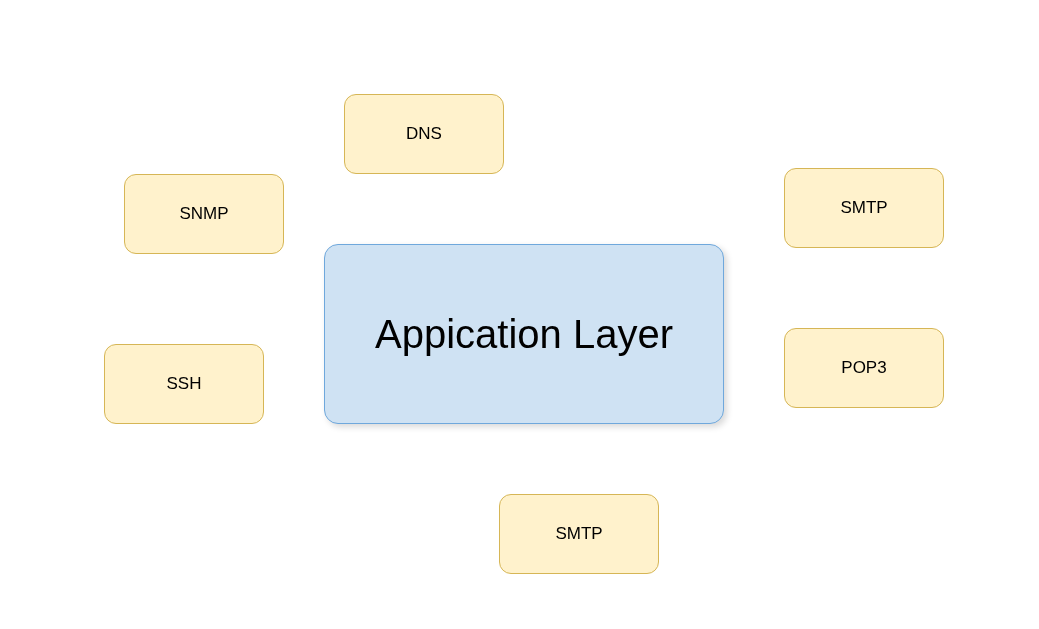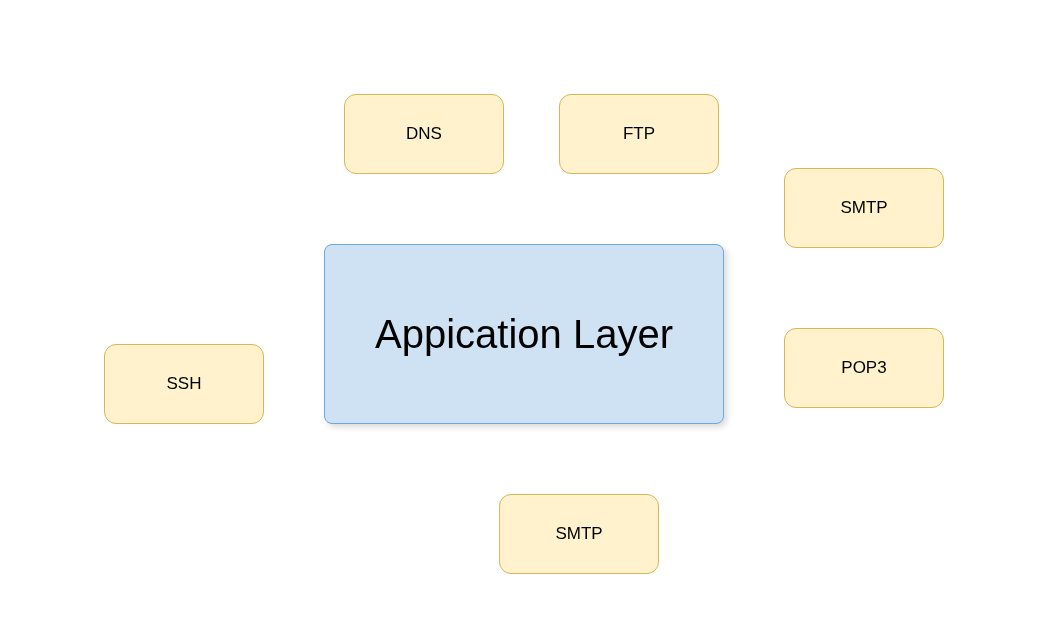--- a/index.html
+++ b/index.html
@@ -35,21 +35,21 @@
       background: #fff2cc;
       border: 1px solid #d6b656;
     }
     .center-node {
       width: 400px;
       height: 180px;
       background: #cfe2f3;
       border: 1px solid #6fa8dc;
       font-size: 40px;
       box-shadow: 3px 3px 6px rgba(0,0,0,0.15);
-      border-radius: 8px;
+      border-radius: 14px;
     }
     
     .pos-dns    { left: 320px; top: 70px; }
     .pos-ftp    { left: 535px; top: 70px; }
     .pos-snmp   { left: 100px; top: 150px; }
     .pos-smtp   { left: 760px; top: 144px; }
     .pos-ssh    { left: 80px;  top: 320px; }
     .pos-pop3   { left: 760px; top: 304px; }
     .pos-telnet { left: 245px; top: 470px; }
     .pos-http   { left: 475px; top: 470px; }
@@ -58,24 +58,24 @@
   </style>
 </head>
 <body>
 
 <div class="diagram-container">
 
   <div class="node protocol-node pos-dns">
     <span>DNS</span>
   </div>
 
-  <div class="node protocol-node pos-ftp">
-    <span>FTP</span>
+
+  <div class="node protocol-node pos-snmp">
+    <span>SNMP</span>
   </div>
-
 
   <div class="node protocol-node pos-smtp">
     <span>SMTP</span>
   </div>
 
   <div class="node protocol-node pos-ssh">
     <span>SSH</span>
   </div>
 
   <div class="node protocol-node pos-pop3">

